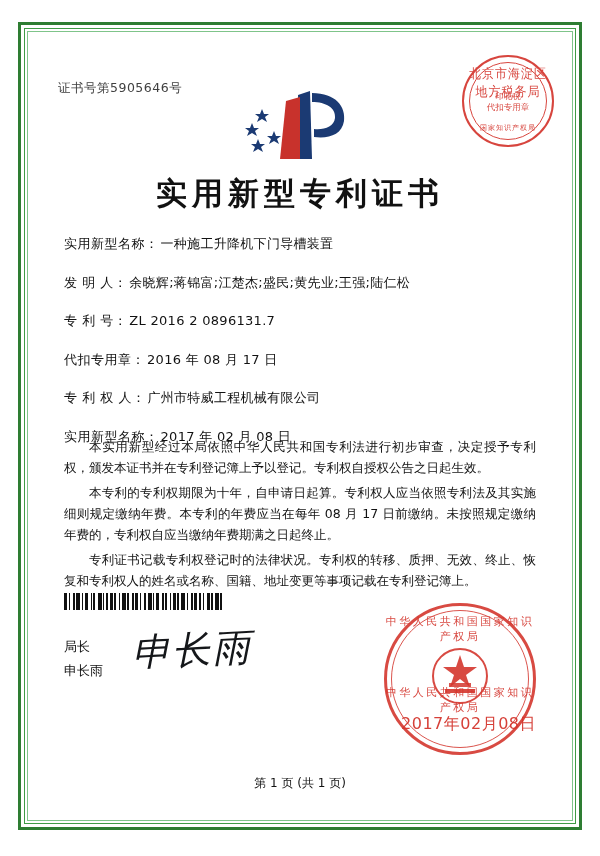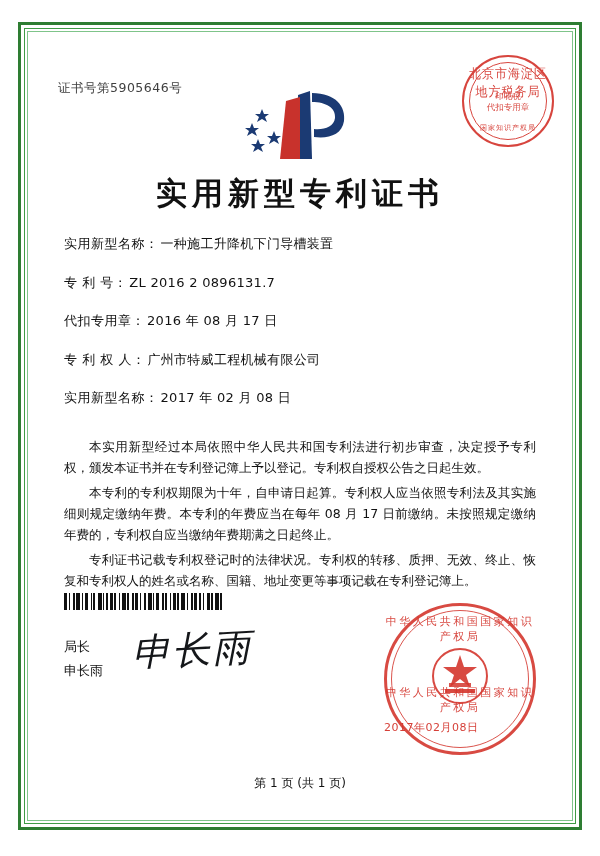--- a/index.html
+++ b/index.html
@@ -259,22 +259,22 @@
     text-align: center;
     font-size: 11px;
     letter-spacing: 2.5px;
     color: #d4362e;
     font-family: "DejaVu Sans", "Liberation Sans", sans-serif;
     opacity: .92;
   }
   .seal-date {
     position: absolute;
     left: 0; right: 0; bottom: 20px;
-    text-align: left;
-    font-size: 11px;
+    text-align: right;
+    font-size: 16px;
     color: #d4362e;
     font-family: "DejaVu Sans", "Liberation Sans", sans-serif;
     opacity: .95;
     letter-spacing: 0.5px;
   }
   .seal-star {
     position: absolute;
     left: 50%;
     top: 42px;
     transform: translateX(-50%);
@@ -328,20 +328,24 @@
     </div>
 
     <div class="doc-title">实用新型专利证书</div>
 
     <div class="fields">
       <div class="field-row">
         <span class="field-label">实用新型名称：</span>
         <span class="field-value">一种施工升降机下门导槽装置</span>
       </div>
       <div class="field-row">
+        <span class="field-label">发  明  人：</span>
+        <span class="field-value">余晓辉;蒋锦富;江楚杰;盛民;黄先业;王强;陆仁松</span>
+      </div>
+      <div class="field-row">
         <span class="field-label">专  利  号：</span>
         <span class="field-value">ZL 2016 2 0896131.7</span>
       </div>
       <div class="field-row">
         <span class="field-label">代扣专用章：</span>
         <span class="field-value">2016 年 08 月 17 日</span>
       </div>
       <div class="field-row">
         <span class="field-label">专  利  权  人：</span>
         <span class="field-value">广州市特威工程机械有限公司</span>

